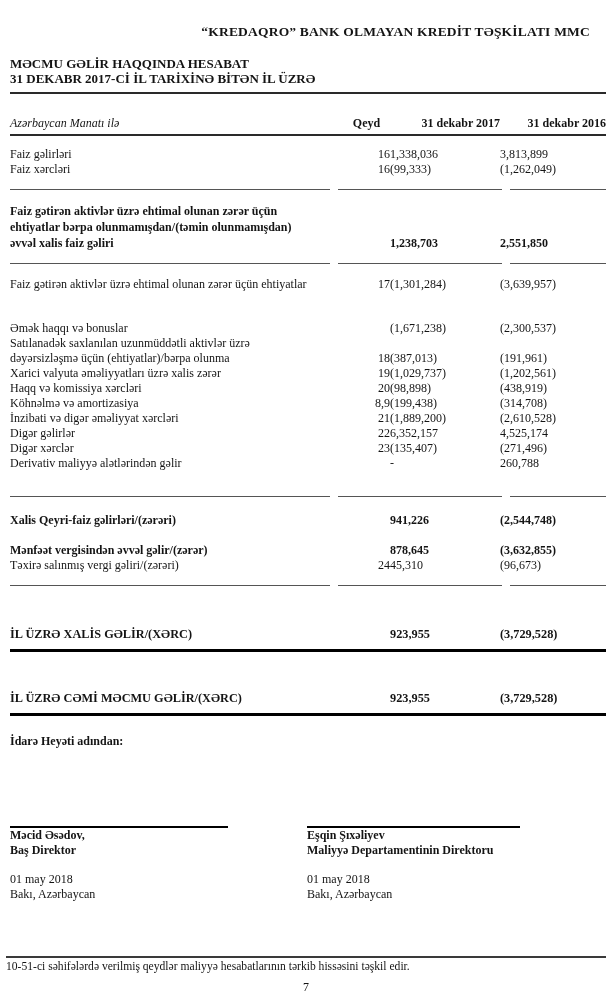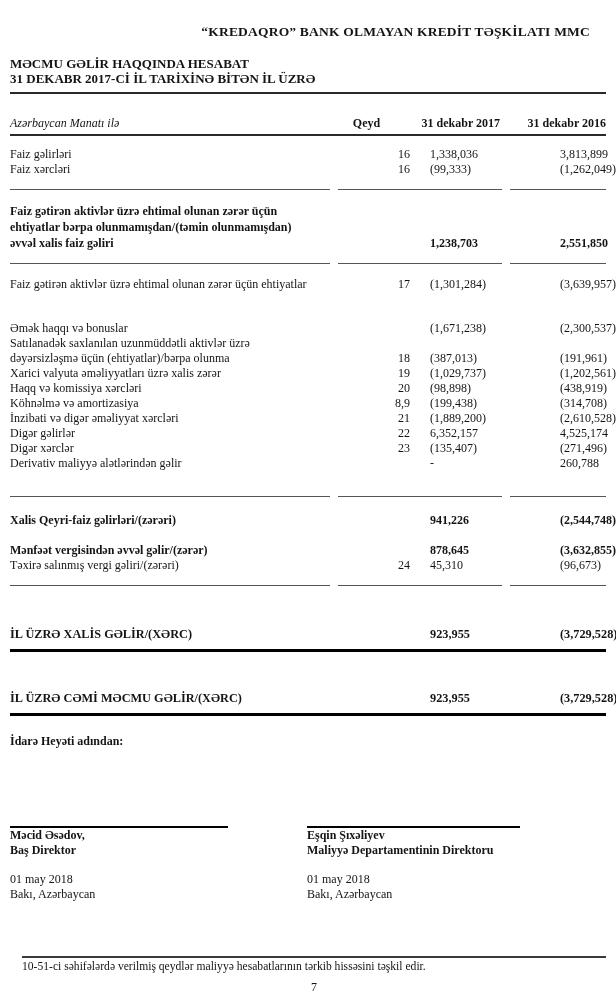--- a/index.html
+++ b/index.html
@@ -30,21 +30,21 @@
     padding-top:14px;padding-bottom:3px;
     border-bottom:2px solid #2a2a2a;
   }
   .thead .c-currency{font-style:italic;}
   .thead .c-note{font-weight:bold;text-align:center;}
   .thead .c-val{font-weight:bold;text-align:right;margin-top:8px;}
 
   .tbody{padding-top:11px;}
   .trow{
     display:grid;grid-template-columns:333px 47px 110px 106px;
-    align-items:end;line-height:15px;gap:20px;
+    align-items:end;line-height:15px;
   }
   .trow.tall{line-height:16px;}
   .trow .c-label div{white-space:nowrap;}
   .trow .c-note{text-align:right;}
   .trow .c-val{}
   .trow .c-val.hang{margin-right:-4px;}
   .trow.bold{font-weight:bold;}
   .trow.caps{font-weight:bold;font-size:12.3px;margin-top:20px;}
 
   .divider{display:flex;margin:12px 0 13px 0;}
@@ -60,21 +60,21 @@
   .sig-left{width:297px;}
   .sig-right{flex:1;}
   .sig .sig-line{border-top:2px solid #000;height:0;}
   .sig-left .sig-line{width:218px;}
   .sig-right .sig-line{width:213px;}
   .sig .sig-name,.sig .sig-title{font-weight:bold;line-height:15px;}
   .sig .sig-date{margin-top:14px;line-height:15px;}
   .sig .sig-place{line-height:15px;}
 
   .footer{
-    position:absolute;left:22px;right:10px;bottom:5px;
+    position:absolute;left:6px;right:10px;bottom:5px;
   }
   .footer-rule{border-top:2px solid #3a3a3a;}
   .footer-note{font-size:11.6px;margin-top:2px;}
   .page-num{text-align:center;margin-top:7px;font-size:12px;}
 </style>
 </head>
 <body>
 
 <div class="page">
 

